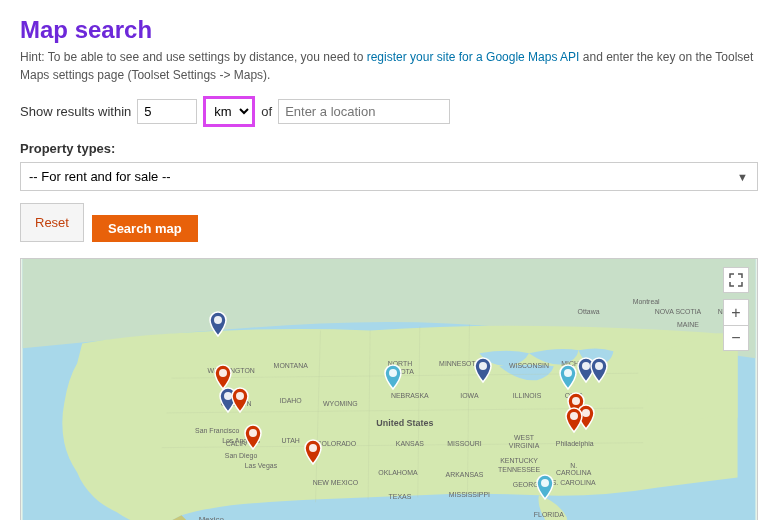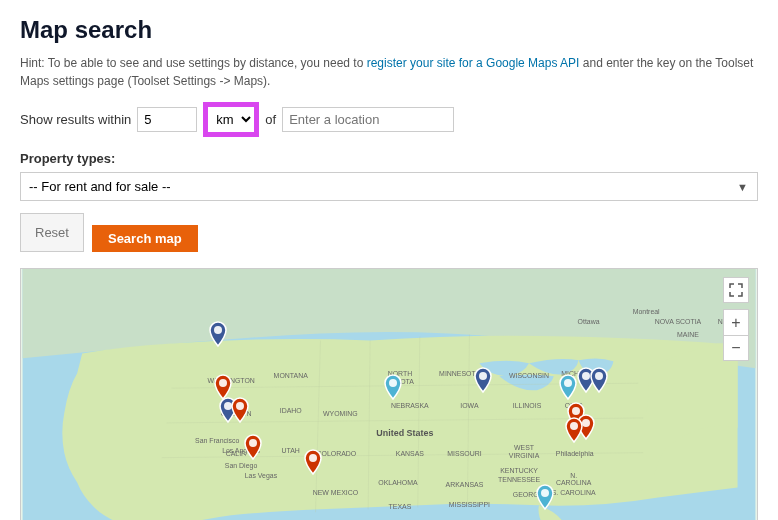--- a/index.html
+++ b/index.html
@@ -1,38 +1,38 @@
 <!DOCTYPE html>
 <html><head>
   <meta charset="utf-8">
   <style>
     * { box-sizing: border-box; margin: 0; padding: 0; }
     body { font-family: Arial, sans-serif; font-size: 13px; color: #333; background: #fff; width: 778px; min-height: 520px; overflow: hidden; }
 
     .page { padding: 16px 20px 0 20px; }
 
-    h1 { font-size: 24px; font-weight: bold; color: #0f172a; margin-bottom: 10px; }
+    h1 { font-size: 24px; font-weight: bold; color: #6d28d9; margin-bottom: 4px; }
 
     .hint { font-size: 12px; color: #555; margin-bottom: 12px; line-height: 1.5; }
     .hint a { color: #0073aa; text-decoration: none; }
 
     .filter-row { display: flex; align-items: center; gap: 6px; margin-bottom: 14px; font-size: 13px; }
     .filter-label { color: #333; }
     .filter-input { width: 60px; padding: 4px 6px; border: 1px solid #ccc; font-size: 13px; }
-    .filter-select { padding: 4px 4px; border: 5px solid #d946ef; font-size: 13px; background: #fff; }
+    .filter-select { padding: 4px 4px; border: 3px solid #d946ef; font-size: 13px; background: #fff; }
     .filter-location { width: 172px; padding: 4px 6px; border: 1px solid #ccc; font-size: 13px; color: #999; }
 
     .property-types { margin-bottom: 12px; }
     .property-types-label { font-weight: bold; font-size: 13px; margin-bottom: 6px; }
     .property-select { width: 100%; padding: 6px 8px; border: 1px solid #ccc; font-size: 13px; background: #fff; appearance: none; -webkit-appearance: none; }
     .property-select-wrapper { position: relative; }
     .property-select-wrapper::after { content: '▼'; position: absolute; right: 10px; top: 50%; transform: translateY(-50%); font-size: 11px; color: #555; pointer-events: none; }
 
     .buttons { display: flex; gap: 8px; margin-bottom: 16px; }
-    .btn-reset { padding: 6px 14px; border: 1px solid #ccc; background: #f5f5f5; color: #737373; font-size: 13px; cursor: pointer; }
+    .btn-reset { padding: 6px 14px; border: 1px solid #ccc; background: #f5f5f5; color: #c2410c; font-size: 13px; cursor: pointer; }
     .btn-search { padding: 6px 16px; background: #e8610a; border: none; color: #fff; font-size: 13px; font-weight: bold; cursor: pointer; margin-top: 12px; }
 
     .map-container { position: relative; width: 738px; height: 285px; margin: 0 auto; border: 1px solid #ccc; overflow: hidden; background: #e8f4e8; }
 
     
     .map-bg { width: 100%; height: 100%; position: absolute; top: 0; left: 0; }
 
     .map-controls { position: absolute; top: 8px; right: 8px; display: flex; flex-direction: column; gap: 0; z-index: 10; }
     .map-ctrl-btn { width: 26px; height: 26px; background: #fff; border: 1px solid #ccc; display: flex; align-items: center; justify-content: center; cursor: pointer; font-size: 16px; color: #555; line-height: 1; }
     .map-fullscreen { margin-bottom: 6px; }

